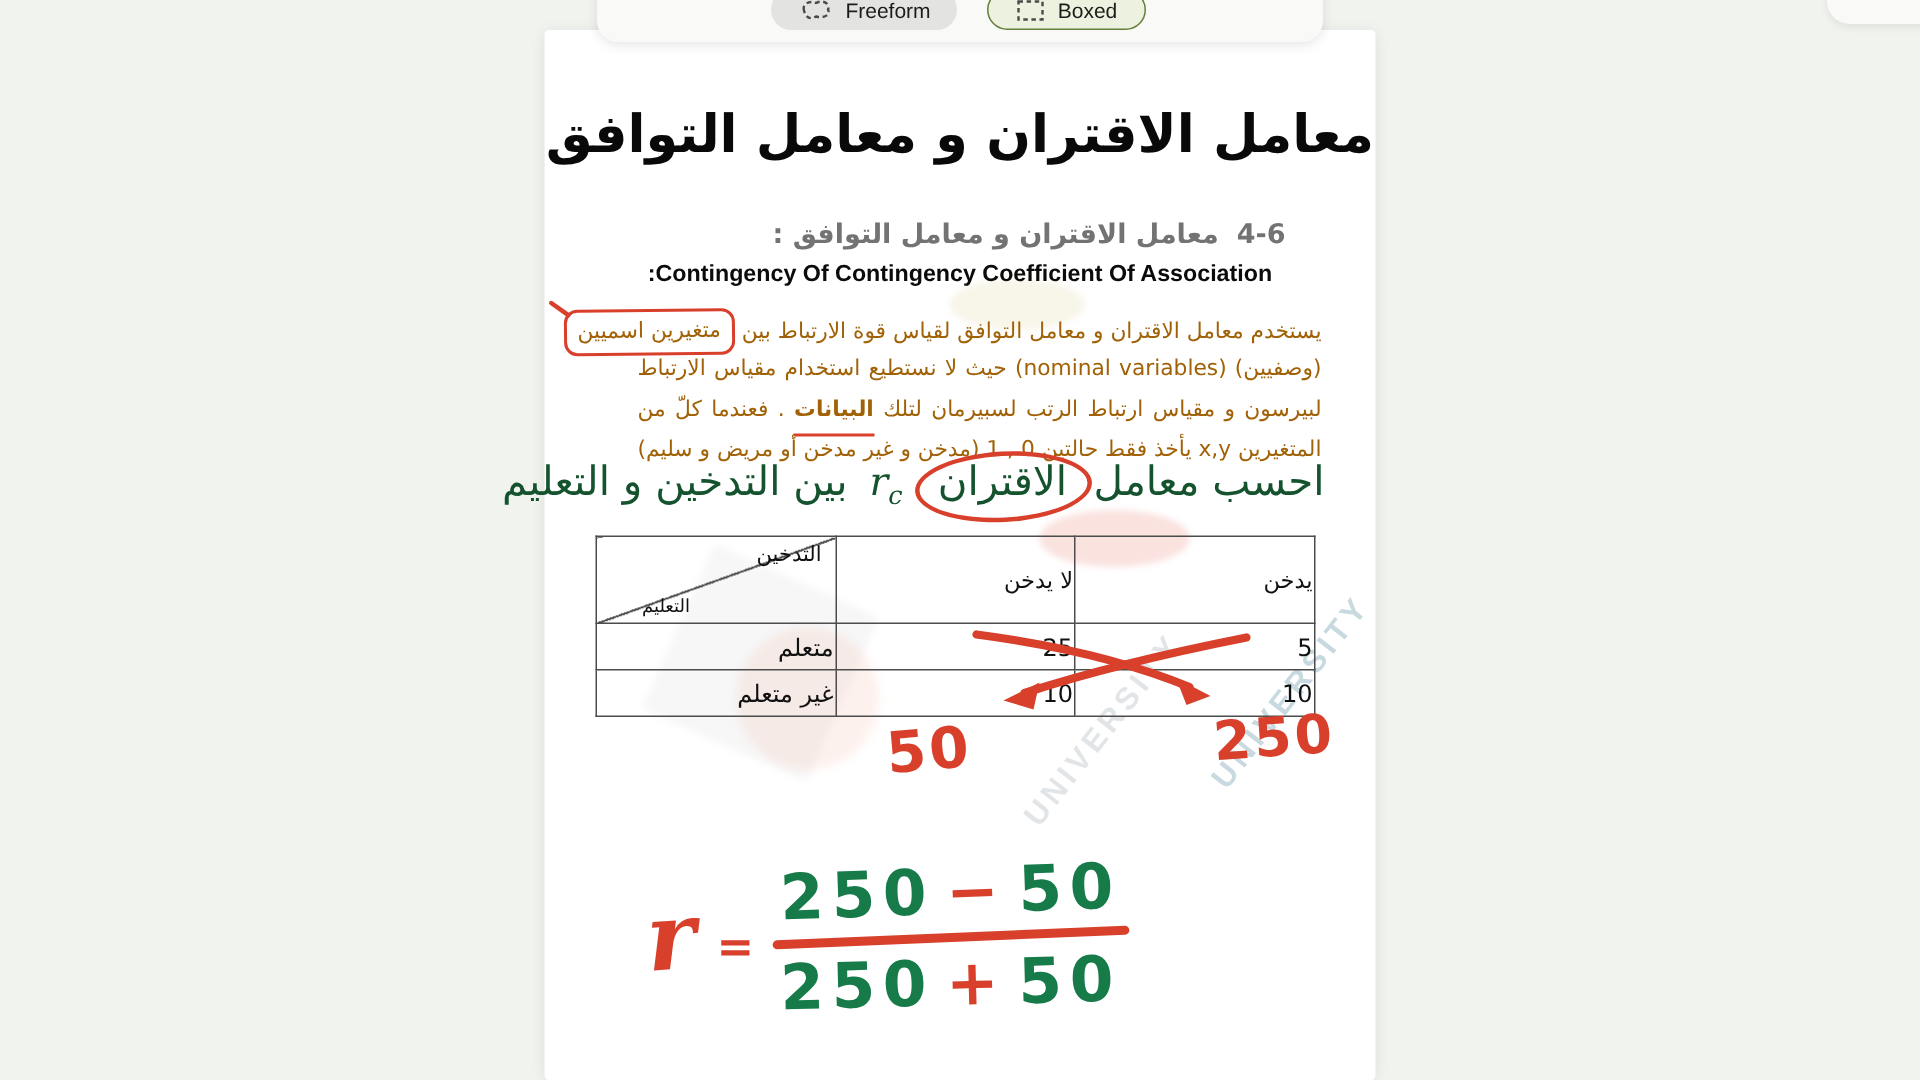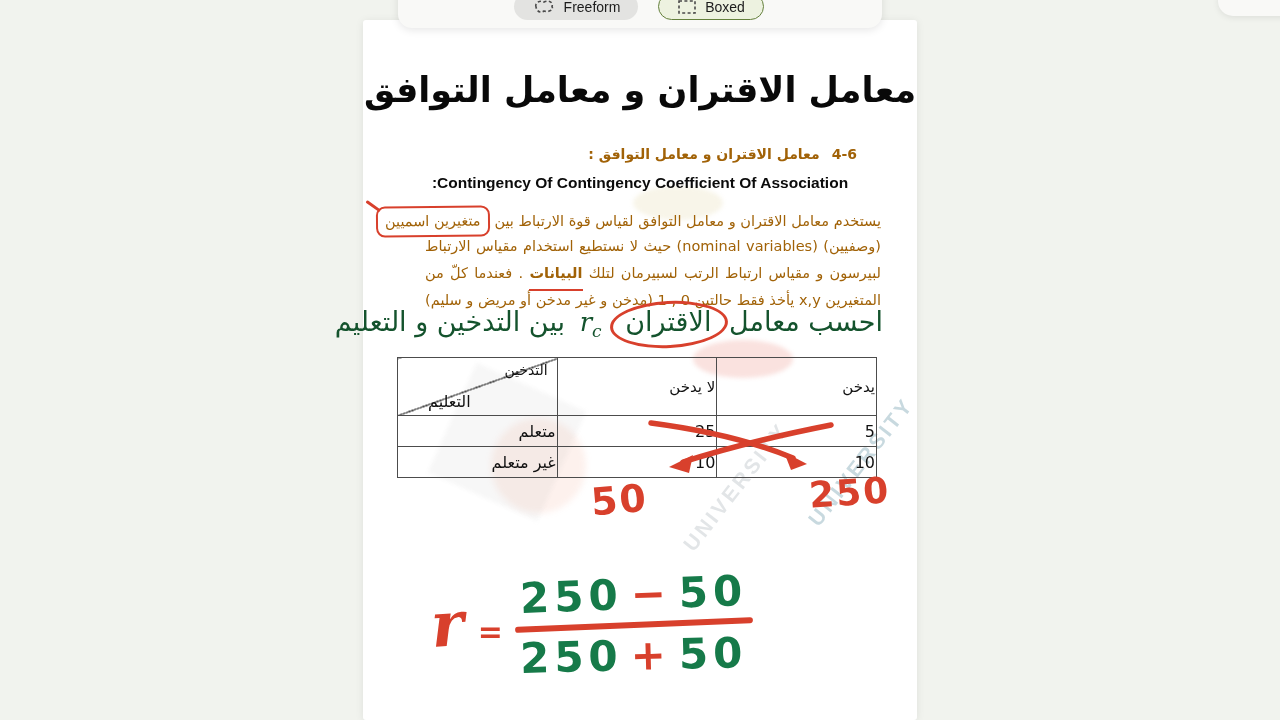--- a/index.html
+++ b/index.html
@@ -58,21 +58,21 @@
   .wm-txt2{left:295px;top:455px;color:rgba(150,160,170,.28);transform:rotate(-52deg);}
 
   .layer{position:absolute;z-index:1;}
 
   .doc-title{
     left:0;right:0;top:50px;text-align:center;
     font-family:"DejaVu Sans",sans-serif;font-weight:bold;font-size:35px;color:#090909;
   }
   .sub-ar{
     top:126px;right:60px;direction:rtl;
-    font-weight:bold;font-size:14px;color:#a16207;
+    font-weight:bold;font-size:18px;color:#737373;
     font-family:"DejaVu Sans",sans-serif;
   }
   .sub-ar .sec-num{margin-left:12px;}
   .sub-en{
     left:0;right:0;top:154px;text-align:center;
     font-weight:bold;font-size:15.5px;color:#0b0b0b;
   }
 
   .para{
     top:186px;right:36px;left:62px;direction:rtl;
@@ -116,21 +116,21 @@
   .ctable .hrow td{height:58px;}
   .ctable .drow td{height:31px;font-size:16px;}
   .ctable td{width:160px;}
   .diag-cell{
     position:relative;
     background:linear-gradient(to bottom right,
       transparent calc(50% - .7px), #4c4c4c calc(50% - .7px),
       #4c4c4c calc(50% + .7px), transparent calc(50% + .7px)) !important;
   }
   .diag-top{position:absolute;top:4px;right:9px;font-size:14px;}
-  .diag-bottom{position:absolute;bottom:4px;left:30px;font-size:16px;}
+  .diag-bottom{position:absolute;bottom:4px;left:30px;font-size:12px;}
 
   
   .ink{color:#d8402c;font-family:"DejaVu Sans",sans-serif;font-weight:bold;z-index:3;}
   .arrows{top:396px;left:280px;width:198px;height:64px;z-index:3;}
   .hw-num{font-size:38px;letter-spacing:2px;}
   .hw-50{top:458px;left:228px;transform:rotate(-5deg);}
   .hw-250{top:452px;left:446px;transform:rotate(-4deg);font-size:36px;}
 
   
   .formula{

